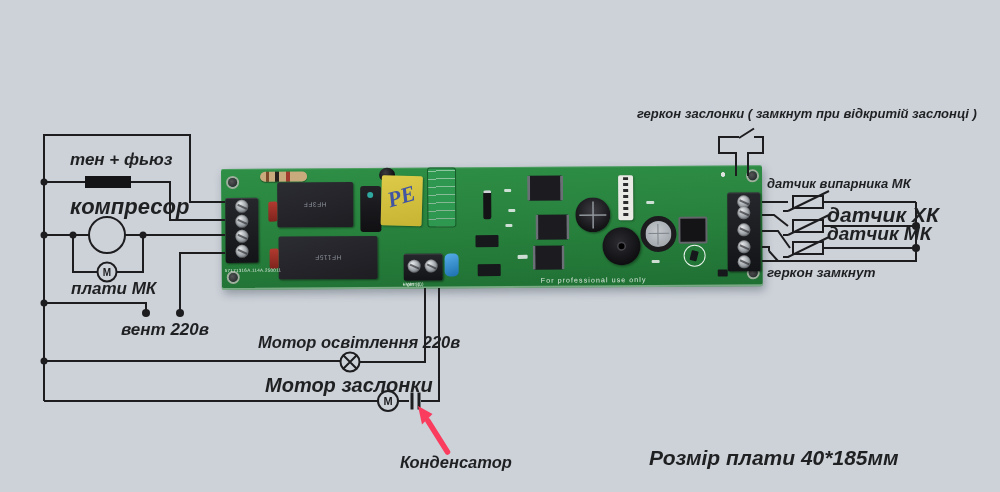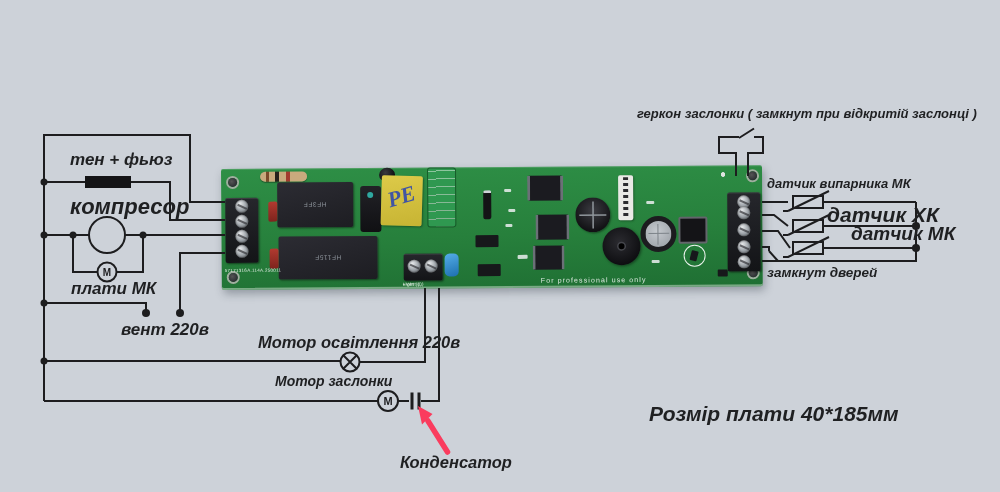--- a/index.html
+++ b/index.html
@@ -203,21 +203,21 @@
       <path d="M447.5,452 L428,421" stroke="#fa3c5e" stroke-width="5.5" stroke-linecap="round"></path>
       <polygon points="418,406 432.5,414 422,424.5" fill="#fa3c5e" stroke="none"></polygon>
     </g>
   </svg>
 
   <div class="lbl" style="left:70px;top:151px;font-size:17px;">тен + фьюз</div>
   <div class="lbl" style="left:70px;top:195px;font-size:22px;">компресор</div>
   <div class="lbl" style="left:71px;top:280px;font-size:17px;">плати МК</div>
   <div class="lbl" style="left:121px;top:321px;font-size:17px;">вент 220в</div>
   <div class="lbl" style="left:258px;top:333px;font-size:16.5px;">Мотор освітлення 220в</div>
-  <div class="lbl" style="left:275px;top:374px;font-size:14px;">Мотор заслонки</div>
+  <div class="lbl" style="left:265px;top:374px;font-size:20px;">Мотор заслонки</div>
   <div class="lbl" style="left:400px;top:453px;font-size:16.5px;">Конденсатор</div>
   <div class="lbl" style="left:637px;top:107px;font-size:13px;">геркон заслонки ( замкнут при відкритій заслонці )</div>
   <div class="lbl" style="left:767px;top:177px;font-size:13px;">датчик випарника МК</div>
   <div class="lbl" style="left:827px;top:203px;font-size:21px;">датчик ХК</div>
-  <div class="lbl" style="left:827px;top:224px;font-size:19px;margin-left:24px;">датчик МК</div>
-  <div class="lbl" style="left:767px;top:266px;font-size:13.5px;">замкнут дверей</div>
-  <div class="lbl" style="left:649px;top:402px;font-size:21px;">Розмір плати 40*185мм</div>
+  <div class="lbl" style="left:827px;top:224px;font-size:19px;">датчик МК</div>
+  <div class="lbl" style="left:767px;top:266px;font-size:13.5px;">геркон замкнут</div>
+  <div class="lbl" style="left:649px;top:446px;font-size:21px;">Розмір плати 40*185мм</div>
 </div>
 
 </body></html>

